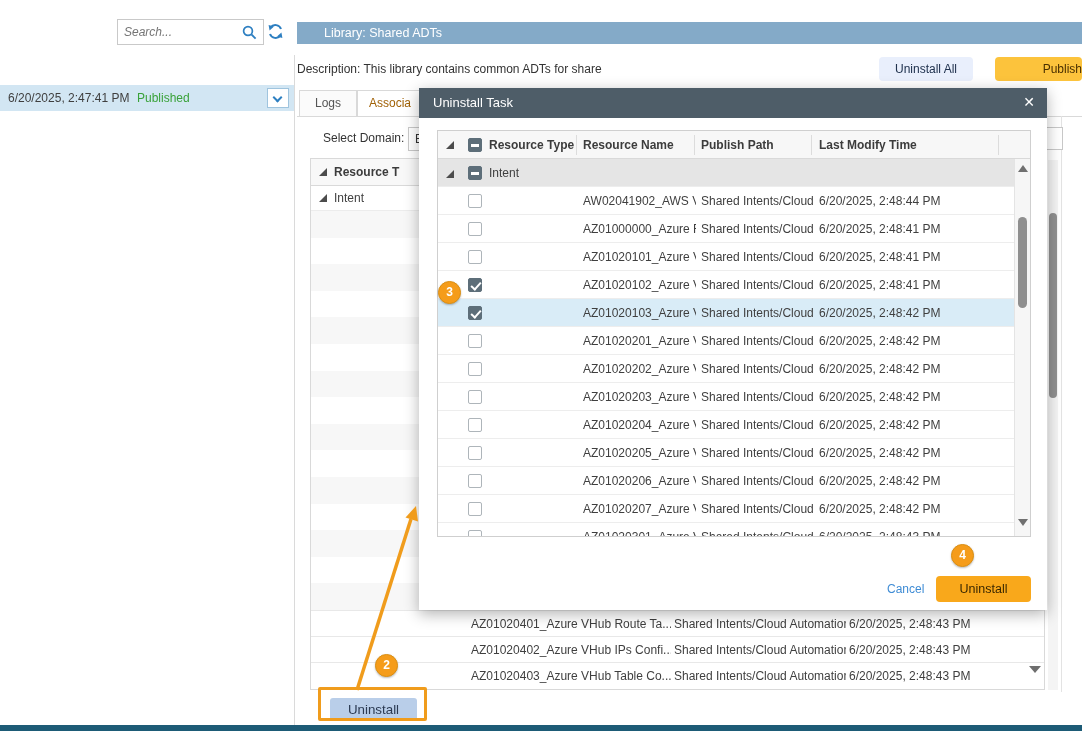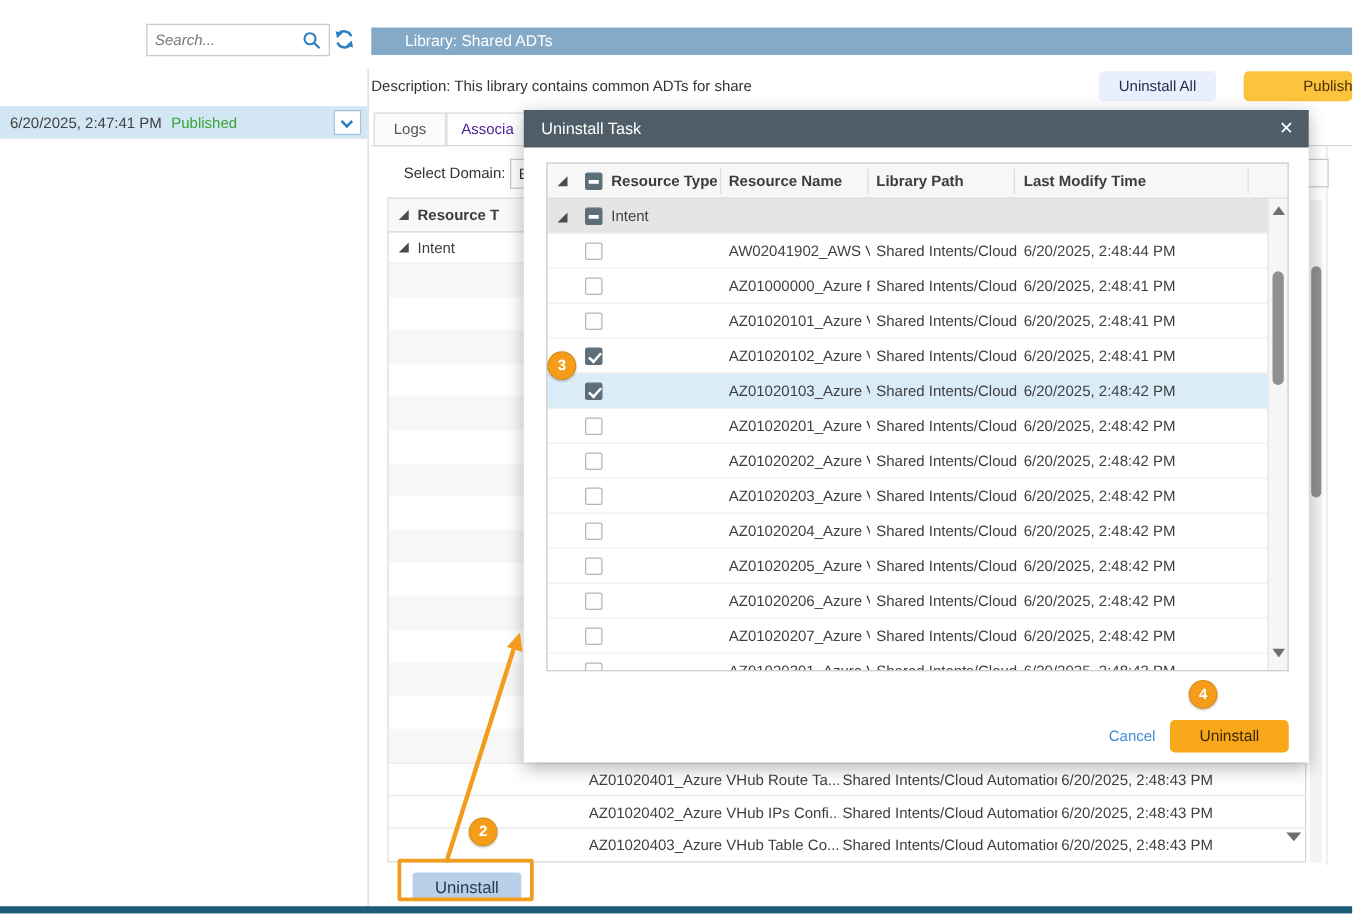--- a/index.html
+++ b/index.html
@@ -27,21 +27,21 @@
   .chev{position:absolute;left:6px;top:5px;width:7px;height:7px;border-left:2px solid #2d7fc1;border-bottom:2px solid #2d7fc1;transform:rotate(-45deg)}
   #left-border{left:294px;top:55px;width:1px;height:671px;background:#dadada}
 
   
   #lib-bar{left:297px;top:22px;width:785px;height:22px;background:var(--libbar);color:#fff;line-height:22px;padding-left:27px;font-size:12.5px}
   #desc{left:297px;top:62px;color:#333}
   #uninstall-all-btn{left:879px;top:57px;width:94px;height:24px;background:var(--uall);border:0;border-radius:4px;color:#20324e;font-size:12px;text-align:center;line-height:24px;cursor:pointer}
   #publish-btn{left:995px;top:57px;width:87px;height:24px;background:var(--publish);border:0;border-radius:4px;color:#4a3000;font-size:12px;text-align:right;line-height:24px;cursor:pointer}
   .tab{top:90px;height:27px;border:1px solid #d9d9d9;background:#fbfbfb;text-align:center;line-height:25px;color:#555;cursor:pointer}
   #tab-logs{left:299px;width:58px}
-  #tab-assoc{left:357px;width:66px;background:#fff;border-bottom:1px solid #fff;color:#4c1d95}
+  #tab-assoc{left:357px;width:66px;background:#fff;border-bottom:1px solid #fff;color:#a16207}
   #tabstrip-line{left:297px;top:116px;width:785px;height:1px;background:#d9d9d9}
   #content-rborder{left:1061px;top:116px;width:1px;height:576px;background:#e3e3e3}
   #domain-label{left:323px;top:131px;color:#333}
   #domain-box{left:408px;top:127px;width:34px;height:24px;border:1px solid #c8c8c8;background:#fff;padding:4px 0 0 6px;color:#333;cursor:pointer}
   #bg-searchbox-frag{left:1040px;top:127px;width:23px;height:23px;border:1px solid #c8c8c8;background:#fff}
 
   #bg-table{left:310px;top:158px;width:735px;height:532px;border:1px solid #d9d9d9;background:#fff}
   #bg-thead{position:absolute;left:0;top:0;width:100%;height:27px;background:#f8f8f8;border-bottom:1px solid #d9d9d9;font-weight:700;color:#3c3c3c}
   #bg-group{position:absolute;left:0;top:27px;width:100%;height:25px;border-bottom:1px solid #ececec}
   .exp{position:absolute;width:0;height:0;border-left:8px solid transparent;border-bottom:8px solid #4c4c4c;cursor:pointer}
@@ -197,21 +197,21 @@
     <div id="modal-titlebar">
       <span id="modal-title">Uninstall Task</span>
       <span id="modal-close">✕</span>
     </div>
     <div id="mtable">
       <div id="mthead">
         <span class="exp" style="left:8px;top:10px;position:absolute"></span>
         <span class="cb ind"></span>
         <span style="left:51px">Resource Type</span>
         <span style="left:145px">Resource Name</span>
-        <span style="left:263px">Library Path</span>
+        <span style="left:263px">Publish Path</span>
         <span style="left:381px">Last Modify Time</span>
         <i class="sep" style="left:138px"></i>
           <i class="sep" style="left:256px"></i>
           <i class="sep" style="left:373px"></i>
           <i class="sep" style="left:560px"></i>
       </div>
       <div id="mbody">
         <div id="mgroup">
           <span class="exp" style="left:8px;top:11px"></span>
           <span class="cb ind"></span>

